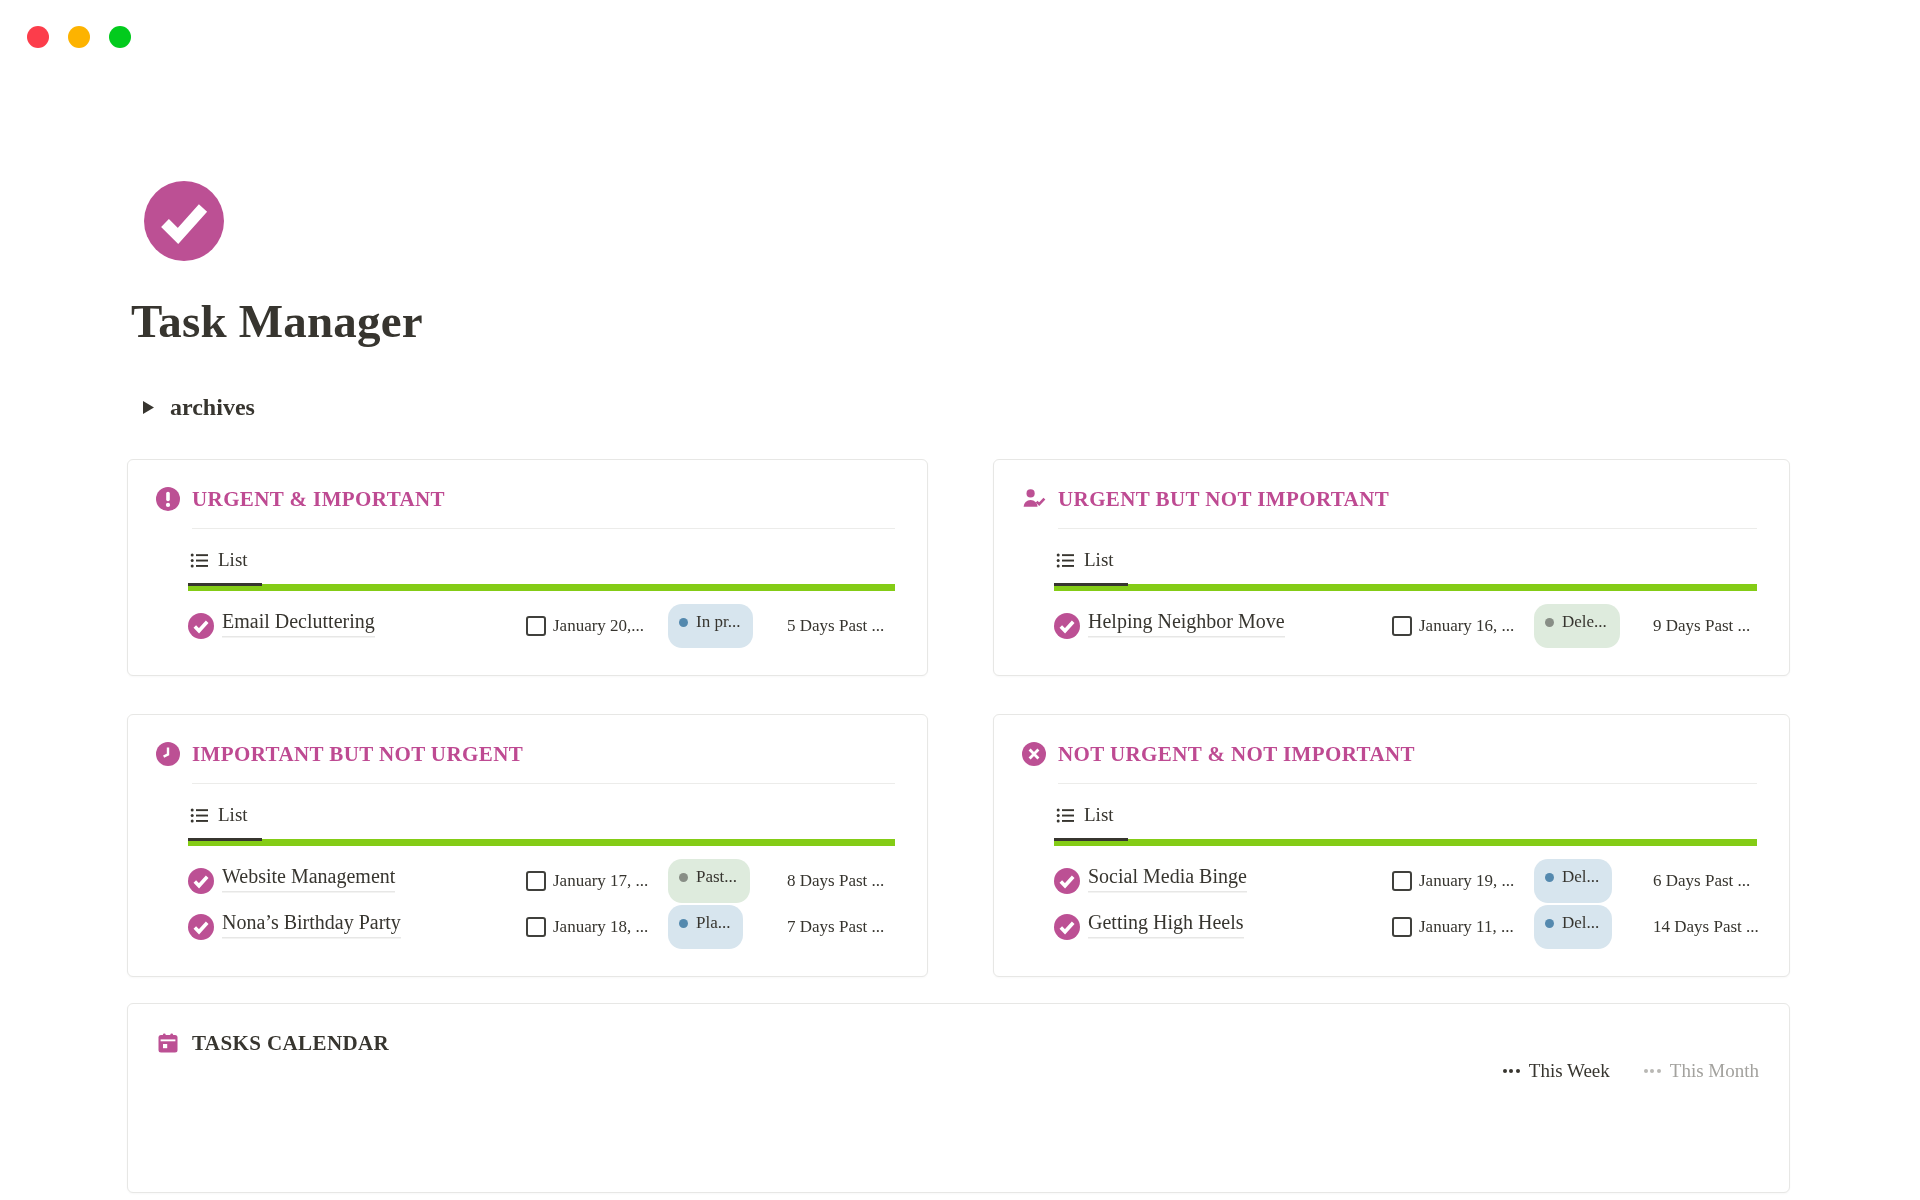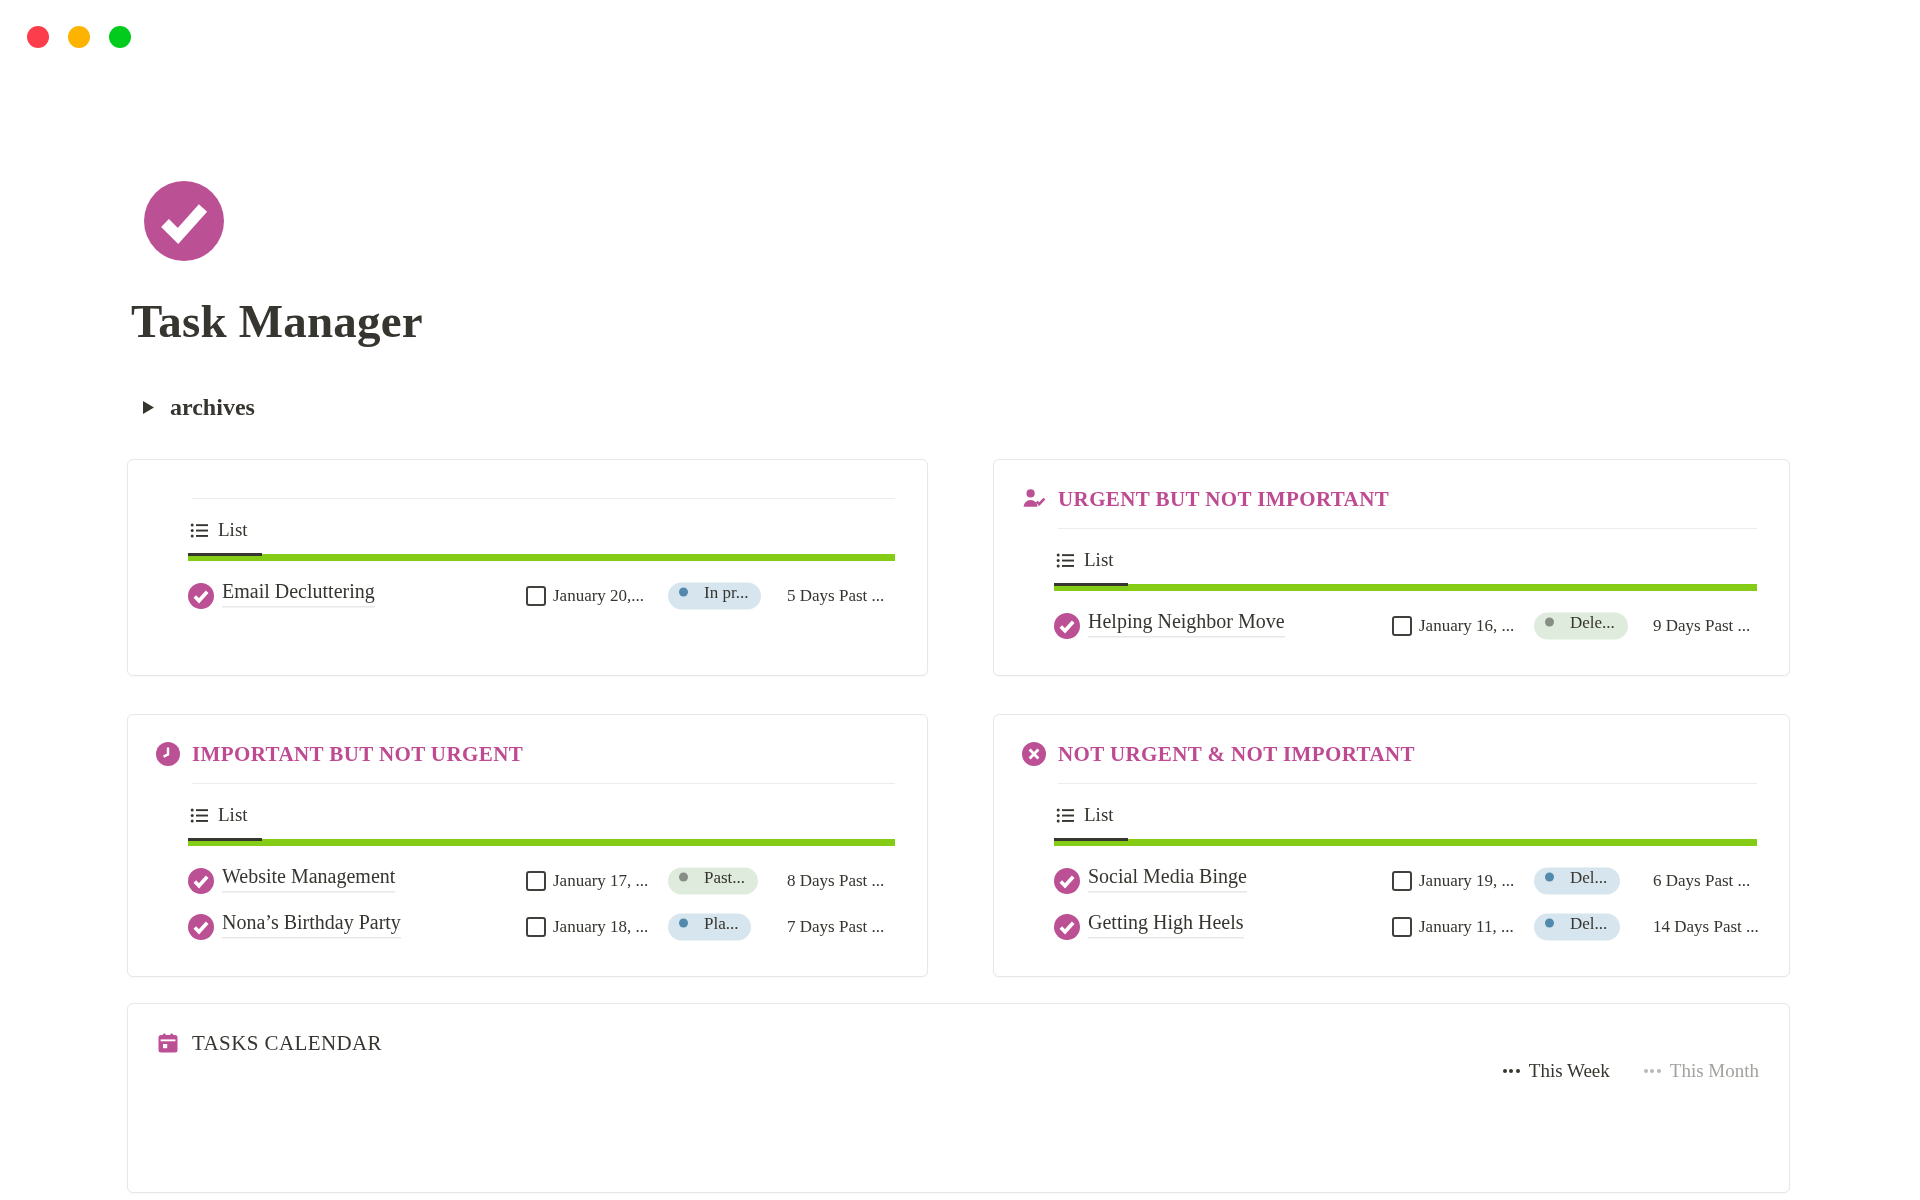--- a/index.html
+++ b/index.html
@@ -40,33 +40,33 @@
   .tab { display:inline-flex; align-items:center; gap:9px; padding:0 14px 10px 2px; border-bottom:3px solid #37352F; margin-bottom:-2px; cursor:pointer; }
   .tab-label { font-size:19px; line-height:26px; color:var(--text); }
   .list-ic { width:19px; height:19px; }
 
   .tasks { margin-top:12px; }
   .task-row { position:relative; height:46px; }
   .t-check { position:absolute; left:32px; top:50%; transform:translateY(-50%); width:26px; height:26px; }
   .t-title { position:absolute; left:66px; top:50%; transform:translateY(-58%); font-size:20px; color:var(--text); padding-bottom:3px; border-bottom:1px solid #DBDBD9; cursor:pointer; white-space:nowrap; }
   .t-checkbox { position:absolute; left:370px; top:50%; transform:translateY(-50%); width:20px; height:20px; border:2px solid #40403C; border-radius:3px; background:#fff; cursor:pointer; }
   .t-date { position:absolute; left:397px; top:50%; transform:translateY(-50%); font-size:17px; color:var(--text); white-space:nowrap; cursor:pointer; }
-  .pill { position:absolute; left:512px; top:50%; transform:translateY(-50%); height:27px; display:inline-flex; align-items:center; gap:16px; padding:0 13px 8px 11px; border-radius:14px; cursor:pointer; }
+  .pill { position:absolute; left:512px; top:50%; transform:translateY(-50%); height:44px; display:inline-flex; align-items:center; gap:8px; padding:0 13px 8px 11px; border-radius:14px; cursor:pointer; }
   .pill .pdot { width:9px; height:9px; border-radius:50%; flex:none; }
   .pill .ptext { font-size:17px; color:var(--text); white-space:nowrap; }
   .pill-blue { background:var(--pill-blue-bg); }
   .pill-blue .pdot { background:var(--pill-blue-dot); }
   .pill-green { background:var(--pill-green-bg); }
   .pill-green .pdot { background:var(--pill-green-dot); }
   .t-days { position:absolute; left:631px; top:50%; transform:translateY(-50%); font-size:17px; color:var(--text); white-space:nowrap; }
 
   
   .cal-card { margin-top:26px; height:190px; overflow:hidden; }
   .cal-head { display:flex; align-items:center; gap:12px; height:30px; }
-  .cal-title { font-size:21px; font-weight:400; color:var(--text); letter-spacing:.4px; }
+  .cal-title { font-size:21px; font-weight:700; color:var(--text); letter-spacing:.4px; }
   .cal-tabs { margin-left:42px; display:flex; gap:34px;justify-content:flex-end; }
   .cal-tab { display:inline-flex; align-items:center; gap:9px; cursor:pointer; }
   .cal-tab .dots { display:inline-flex; gap:2.5px; }
   .cal-tab .dots i { width:4px; height:4px; border-radius:50%; background:#37352F; }
   .cal-tab-label { font-size:19px; line-height:26px; color:var(--text); }
   .cal-tab.inactive .cal-tab-label { color:#A3A29E; }
   .cal-tab.inactive .dots i { background:#B9B8B4; }
 </style>
 </head>
 <body>
@@ -90,20 +90,30 @@
 
   <div class="toggle second">
     <svg class="tri" viewBox="0 0 11 13">
         <polygon points="0,0 11,6.5 0,13" fill="#37352F"></polygon>
       </svg>
     <span class="toggle-label">archives</span>
   </div>
 
   <div class="qgrid">
   <div class="card">
+    <div class="q-head">
+      <span class="q-icon">
+            <svg viewBox="0 0 24 24" width="24" height="24">
+              <circle cx="12" cy="12" r="12" fill="#BC5094"></circle>
+              <rect x="10.2" y="4.8" width="3.6" height="9.4" rx="1.8" fill="#fff"></rect>
+              <circle cx="12" cy="17.9" r="2.1" fill="#fff"></circle>
+            </svg>
+          </span>
+      <span class="q-title">URGENT &amp; IMPORTANT</span>
+    </div>
     <hr class="q-divider">
     <div class="tab-row">
       <span class="tab">
         <svg class="list-ic" viewBox="0 0 19 19">
           <circle cx="2.2" cy="4.1" r="1.5" fill="#37352F"></circle>
           <circle cx="2.2" cy="9.5" r="1.5" fill="#37352F"></circle>
           <circle cx="2.2" cy="14.9" r="1.5" fill="#37352F"></circle>
           <rect x="6" y="3.2" width="12" height="1.9" fill="#37352F"></rect>
           <rect x="6" y="8.6" width="12" height="1.9" fill="#37352F"></rect>
           <rect x="6" y="14" width="12" height="1.9" fill="#37352F"></rect>

